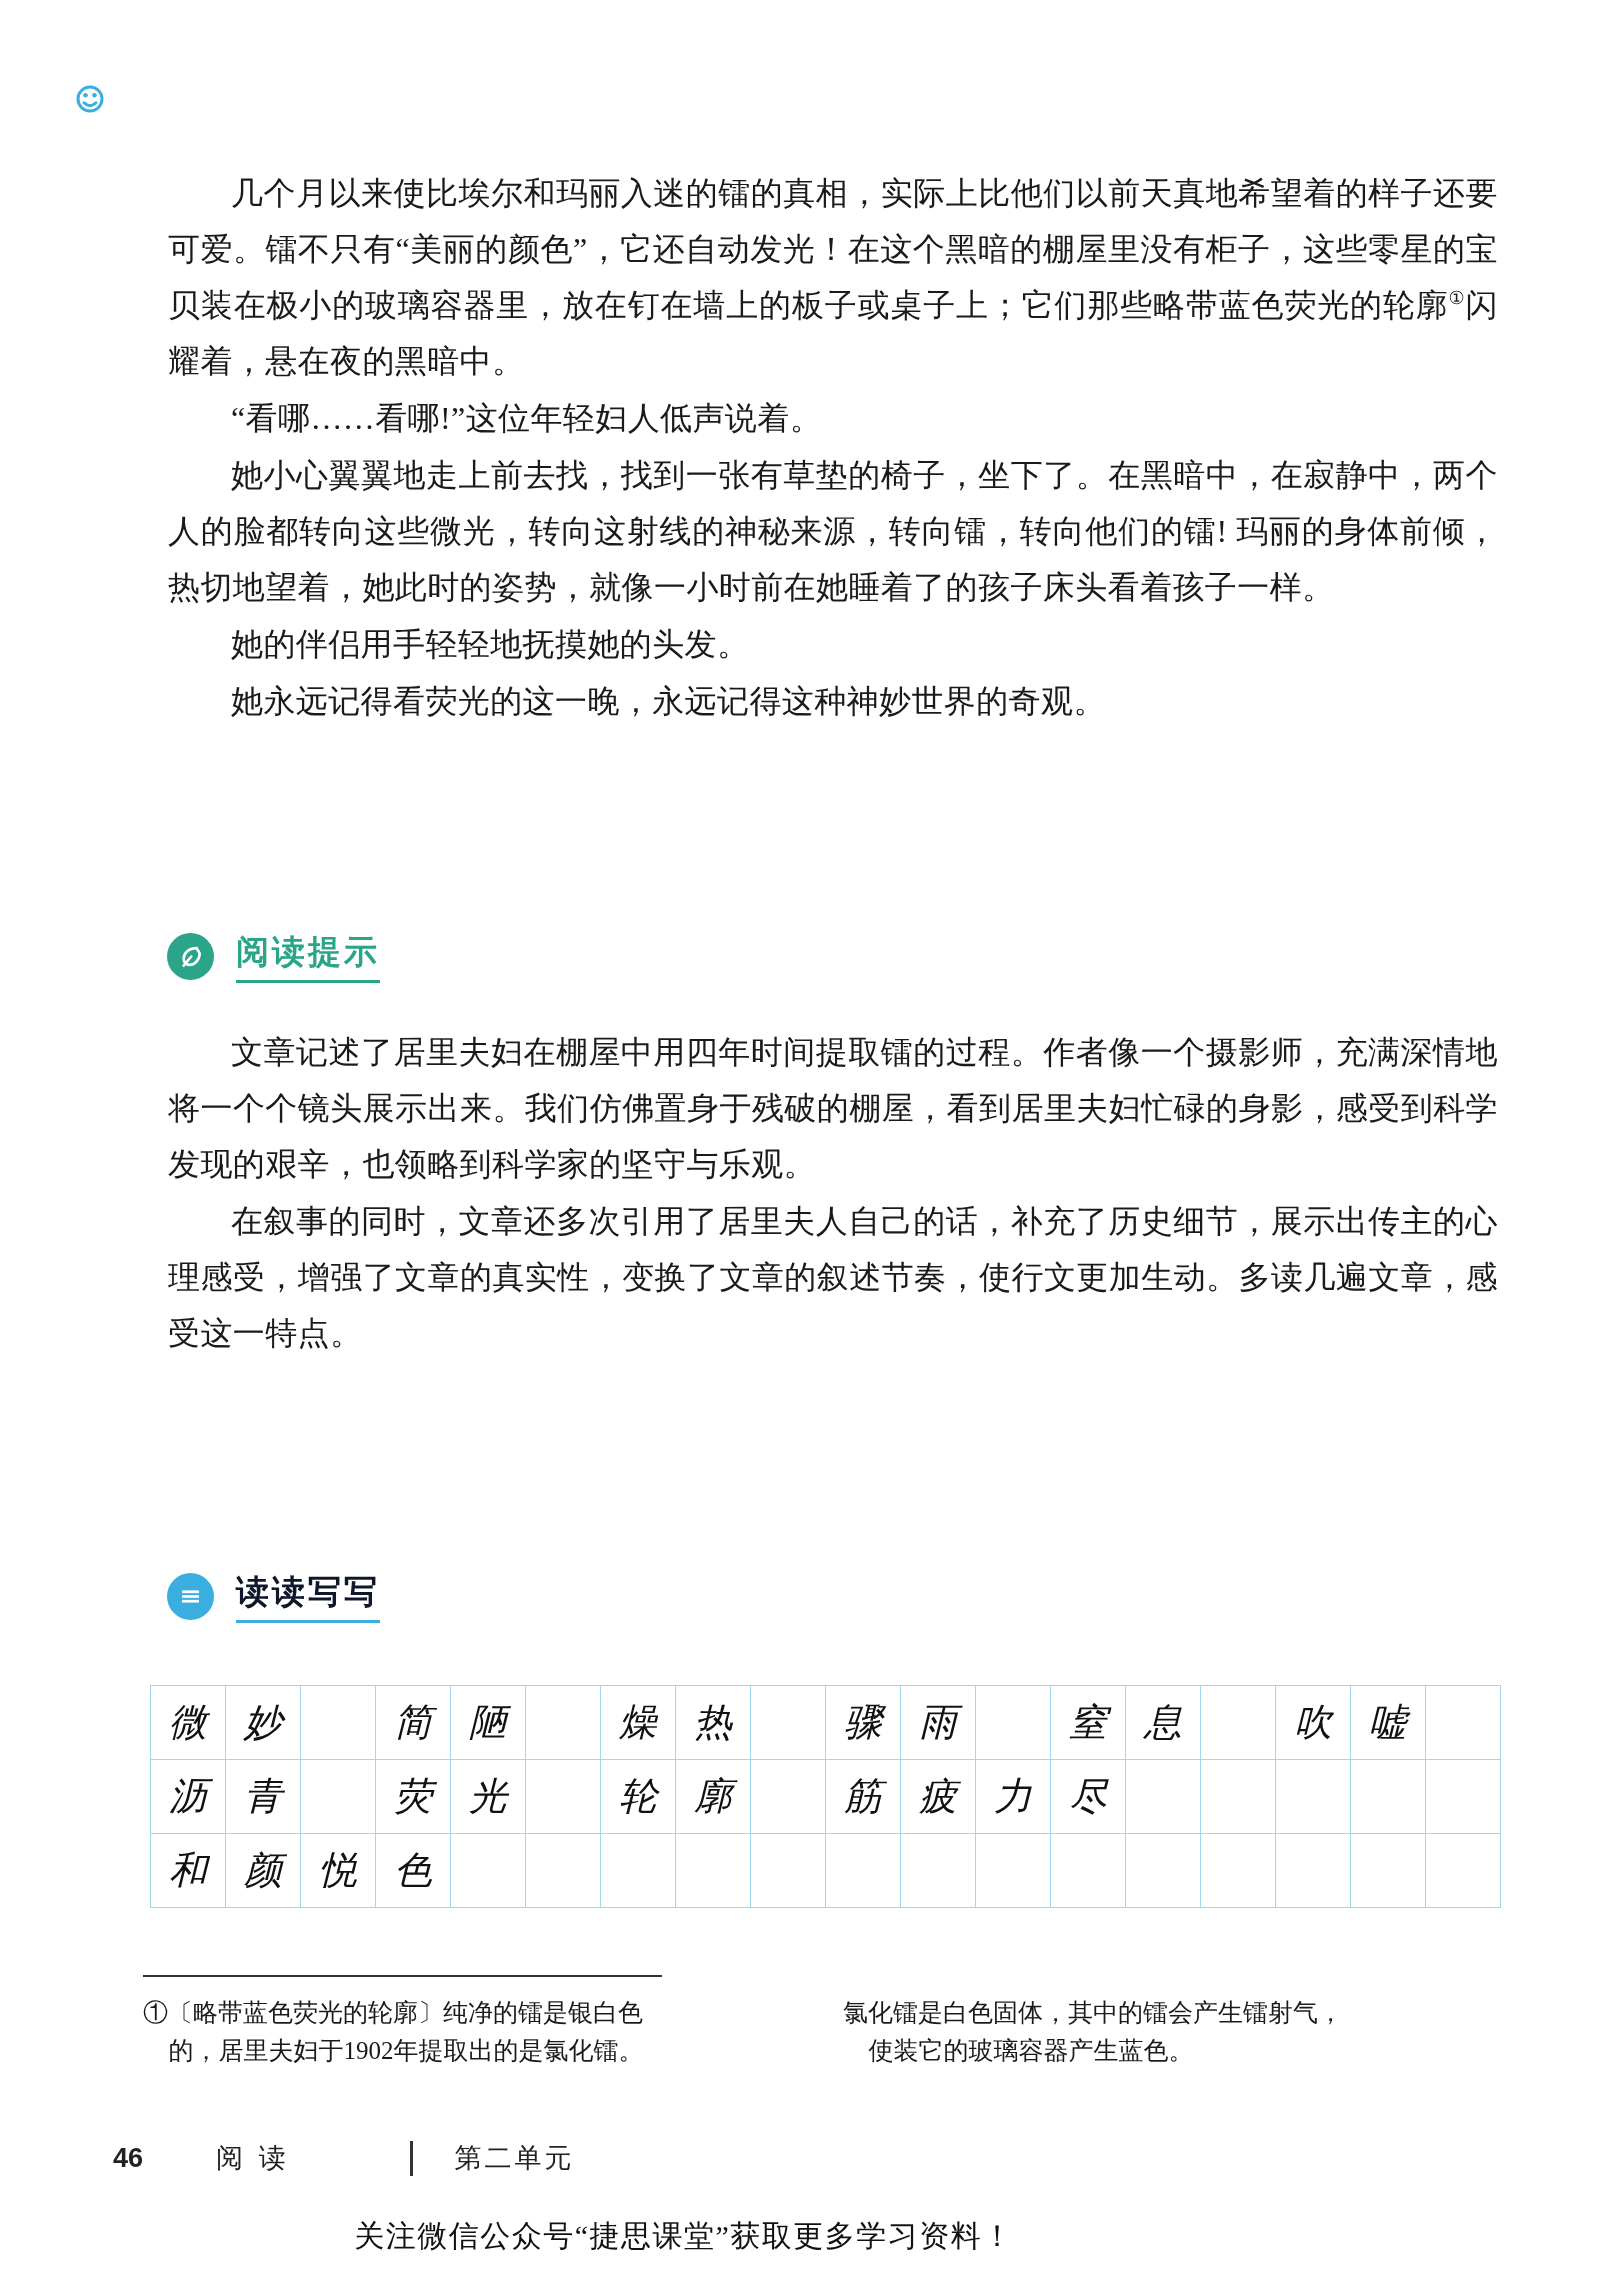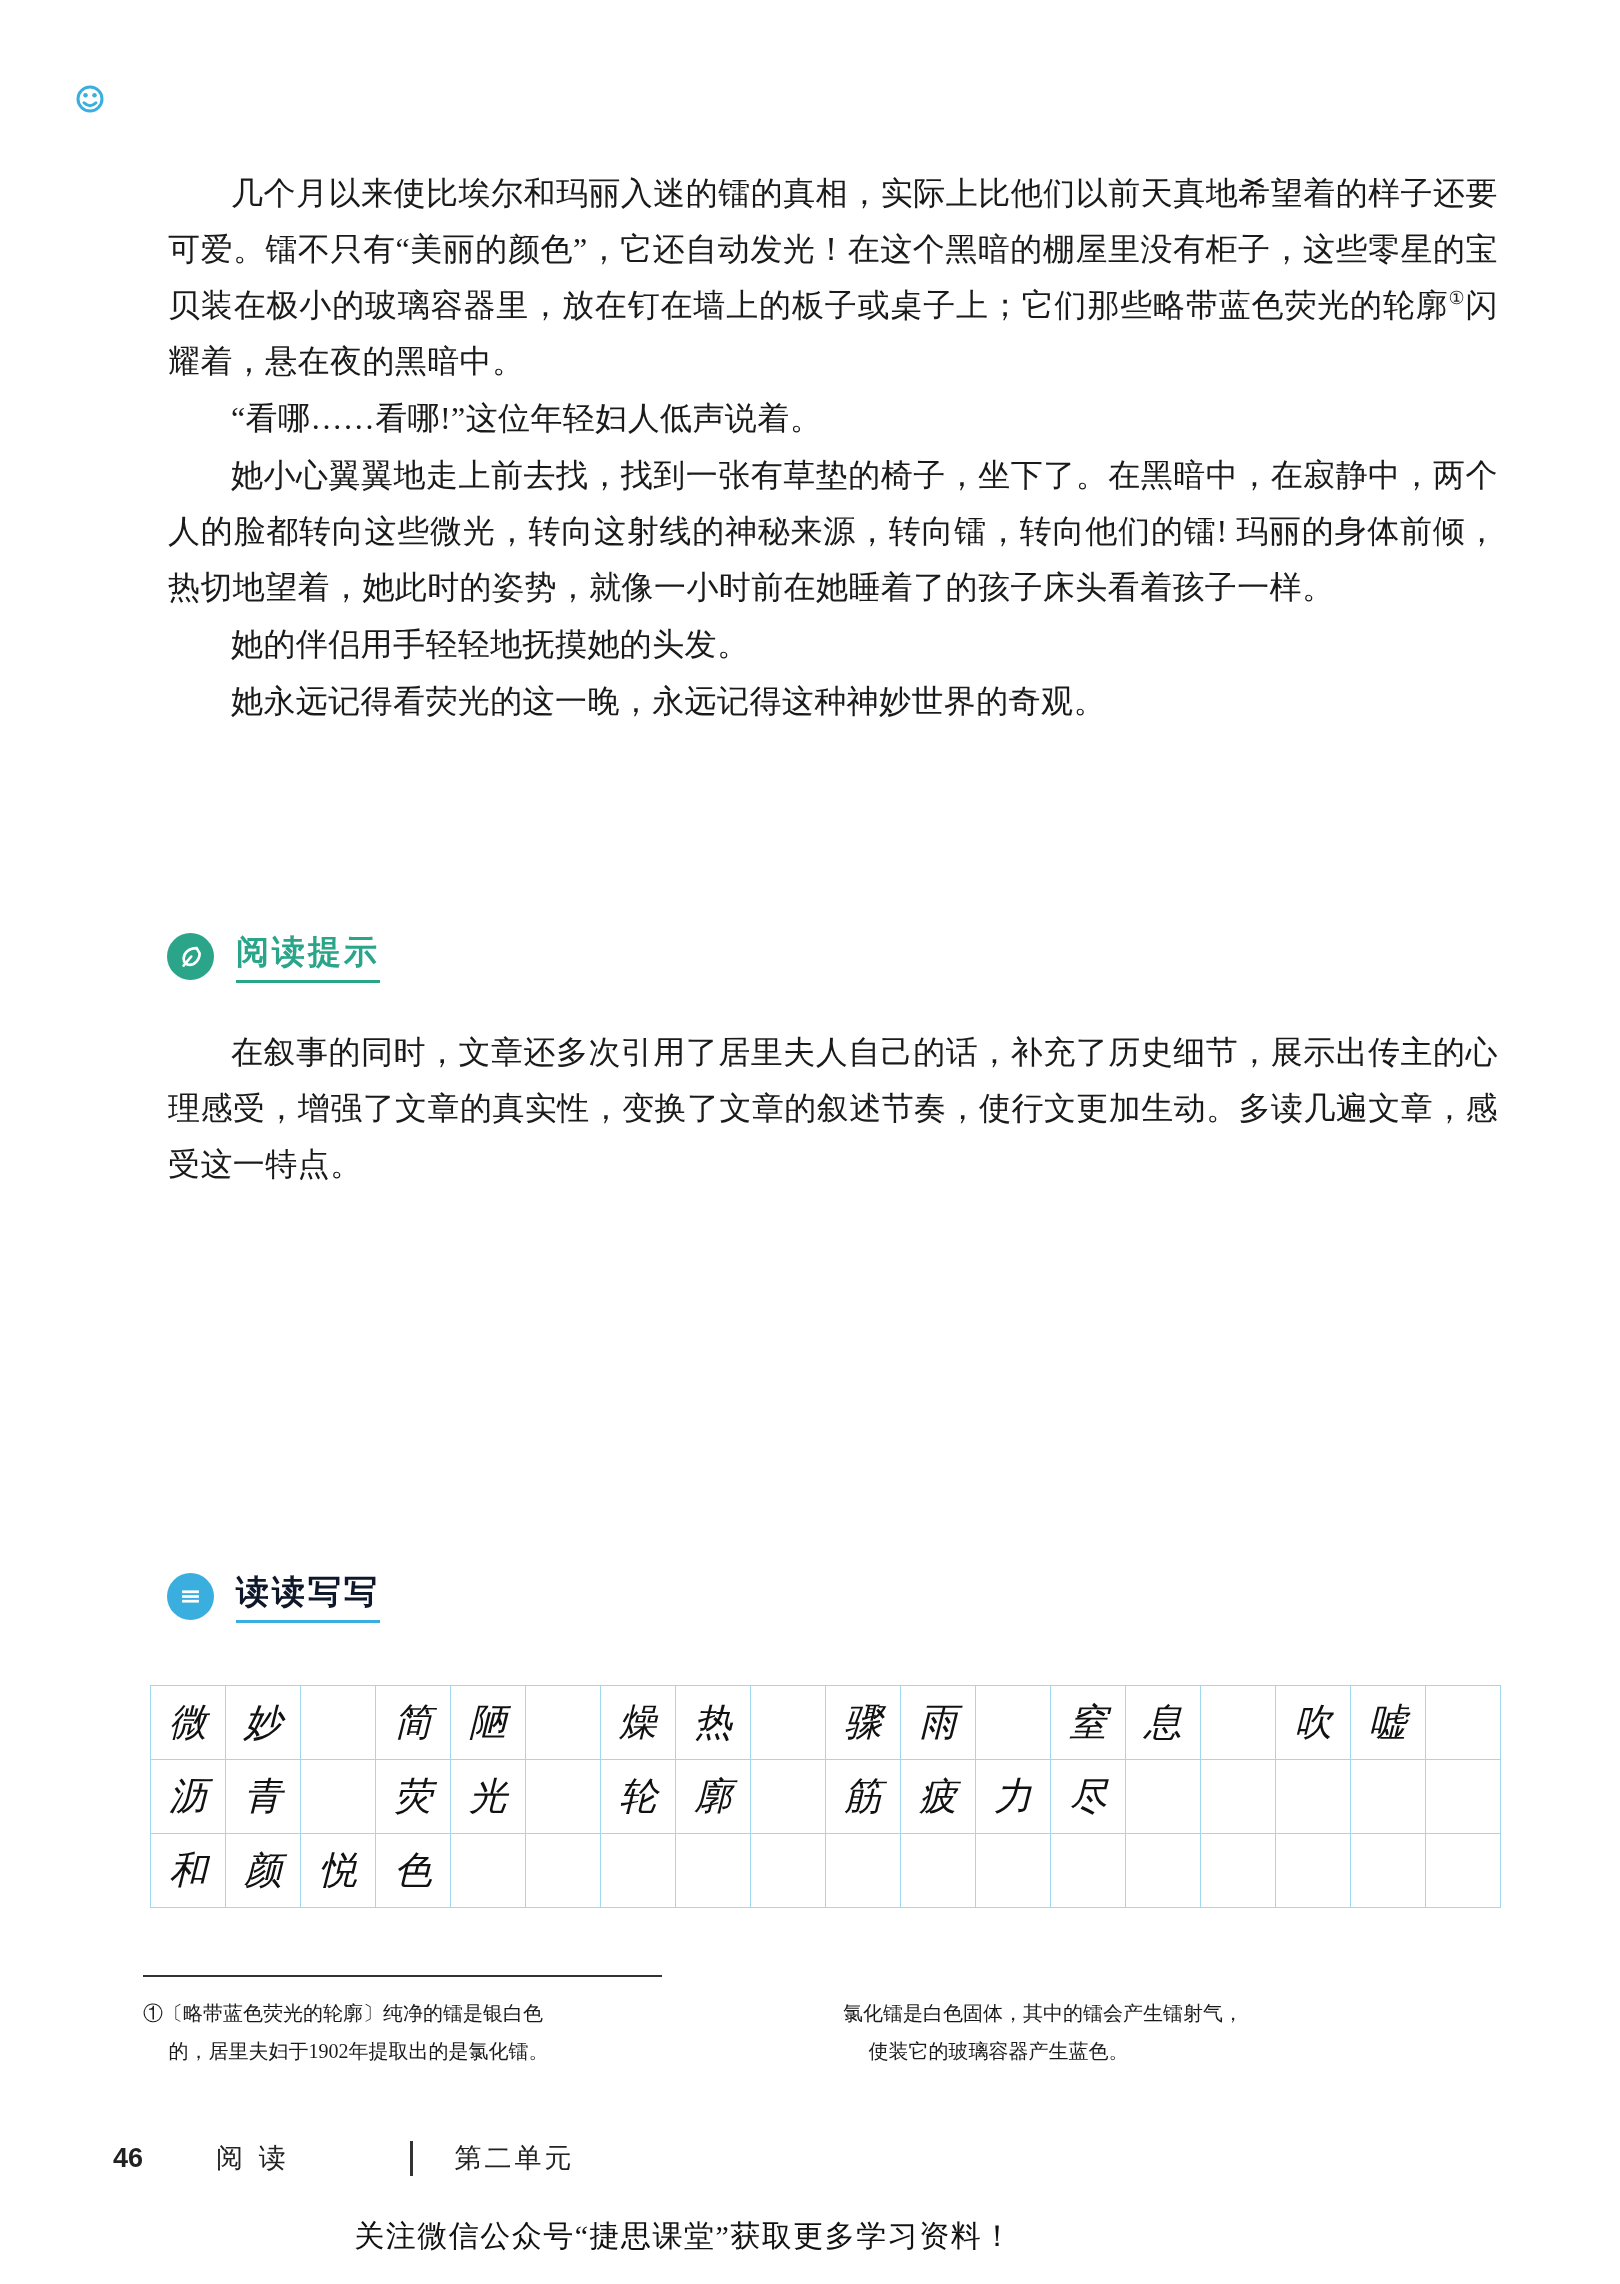--- a/index.html
+++ b/index.html
@@ -133,21 +133,21 @@
     height: 2.3px;
     background: #333;
   }
   .footnotes {
     position: absolute;
     left: 143px;
     top: 1994px;
     width: 1347px;
     display: flex;
     gap: 83px;
-    font-size: 20px;
+    font-size: 25px;
     line-height: 38px;
   }
   .fn-col { width: 617px; }
   .fn-col p { margin: 0; text-indent: 0; }
   .fn-col p.hang { text-indent: 25.6px; }
 
   
   .footer {
     position: absolute;
     left: 113px;
@@ -205,20 +205,21 @@
     <div class="sec-head">
       <div class="sec-badge badge-green">
         <svg width="29" height="29" viewBox="0 0 38 38">
           <path d="M27 8 C16 8 10 15 10 22 a8 8 0 0 0 8 8 c7 0 13-7 13-15 z" fill="none" stroke="#ffffff" stroke-width="3.4"></path>
           <path d="M20 19 L10 31" stroke="#ffffff" stroke-width="3.4" stroke-linecap="round"></path>
         </svg>
       </div>
       <div class="sec-title title-green">阅读提示</div>
     </div>
     <div class="body-sub">
+      <p class="para">文章记述了居里夫妇在棚屋中用四年时间提取镭的过程。作者像一个摄影师，充满深情地将一个个镜头展示出来。我们仿佛置身于残破的棚屋，看到居里夫妇忙碌的身影，感受到科学发现的艰辛，也领略到科学家的坚守与乐观。</p>
       <p class="para">在叙事的同时，文章还多次引用了居里夫人自己的话，补充了历史细节，展示出传主的心理感受，增强了文章的真实性，变换了文章的叙述节奏，使行文更加生动。多读几遍文章，感受这一特点。</p>
     </div>
   </div>
 
   <div class="section" id="read-write">
     <div class="sec-head">
       <div class="sec-badge badge-blue">
         <svg width="29" height="29" viewBox="0 0 38 38">
           <rect x="8" y="11" width="22" height="3.6" fill="#ffffff"></rect>
           <rect x="8" y="17.2" width="22" height="3.6" fill="#ffffff"></rect>

